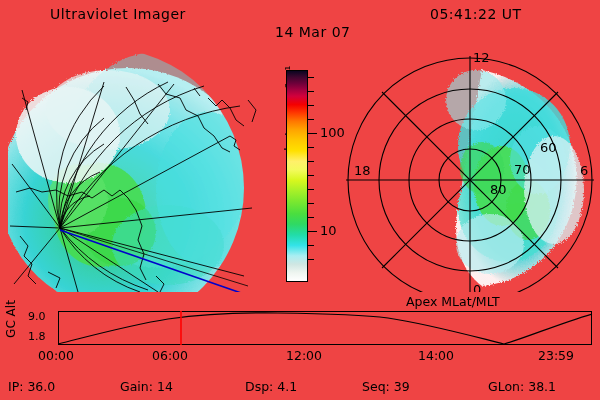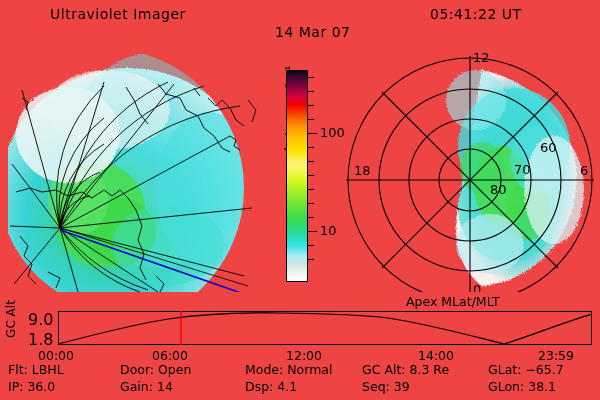--- a/index.html
+++ b/index.html
@@ -134,21 +134,21 @@
     width: 50px;
     text-align: center;
     transform: rotate(-90deg);
     transform-origin: center center;
     font-size: 12px;
     white-space: nowrap;
   }
   .orbit-ytick {
     position: absolute;
     left: 28px;
-    font-size: 16px;
+    font-size: 11px;
     white-space: nowrap;
   }
   .orbit-box {
     position: absolute;
     left: 58px; top: 3px;
     width: 534px; height: 34px;
   }
   .orbit-xlabels {
     position: absolute;
     left: 0; top: 40px;
@@ -401,27 +401,20 @@
     <div class="orbit-xlabels">
       <span style="left:38px">00:00</span>
       <span style="left:152px">06:00</span>
       <span style="left:286px">12:00</span>
       <span style="left:418px">14:00</span>
       <span style="left:538px">23:59</span>
     </div>
   </div>
 
   <div class="status">
-    <div class="row r1">
-      <span class="cell c1">Flt: LBHL</span>
-      <span class="cell c2">Door: Open</span>
-      <span class="cell c3">Mode: Normal</span>
-      <span class="cell c4">GC Alt: 8.3 Re</span>
-      <span class="cell c5">GLat: −65.7</span>
-    </div>
     <div class="row r2">
       <span class="cell c1">IP: 36.0</span>
       <span class="cell c2">Gain: 14</span>
       <span class="cell c3">Dsp:   4.1</span>
       <span class="cell c4">Seq: 39</span>
       <span class="cell c5">GLon: 38.1</span>
     </div>
   </div>
 
 </div>

